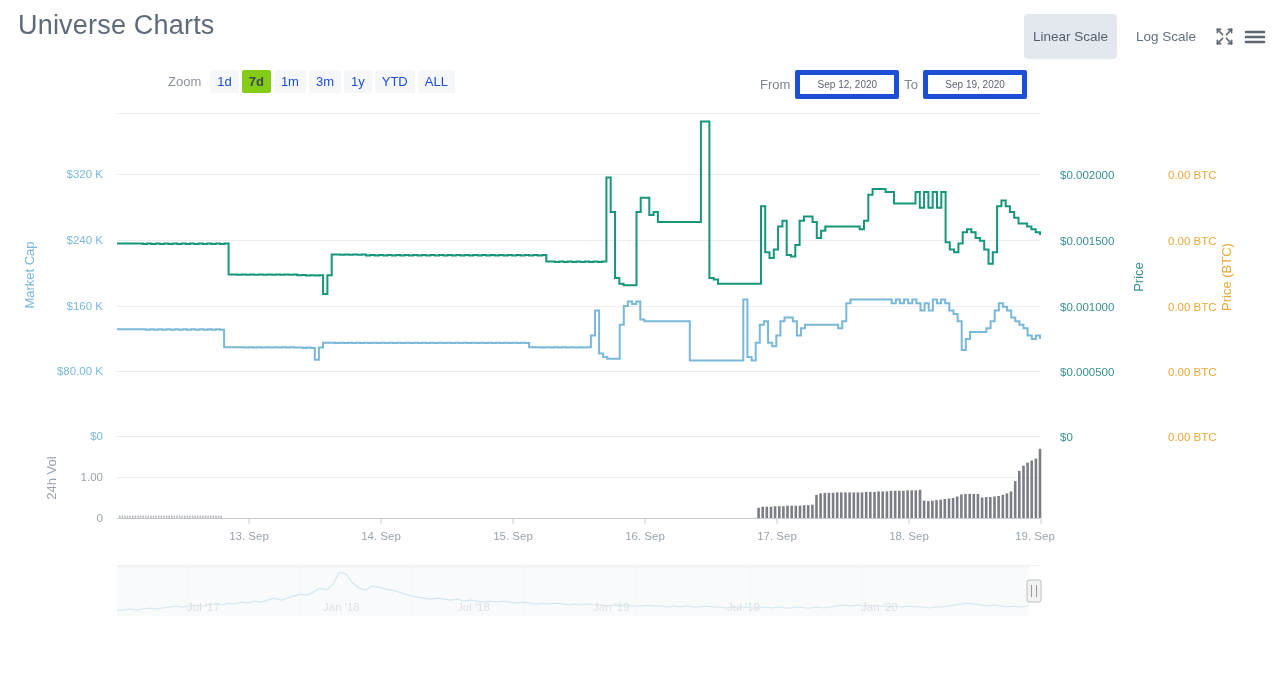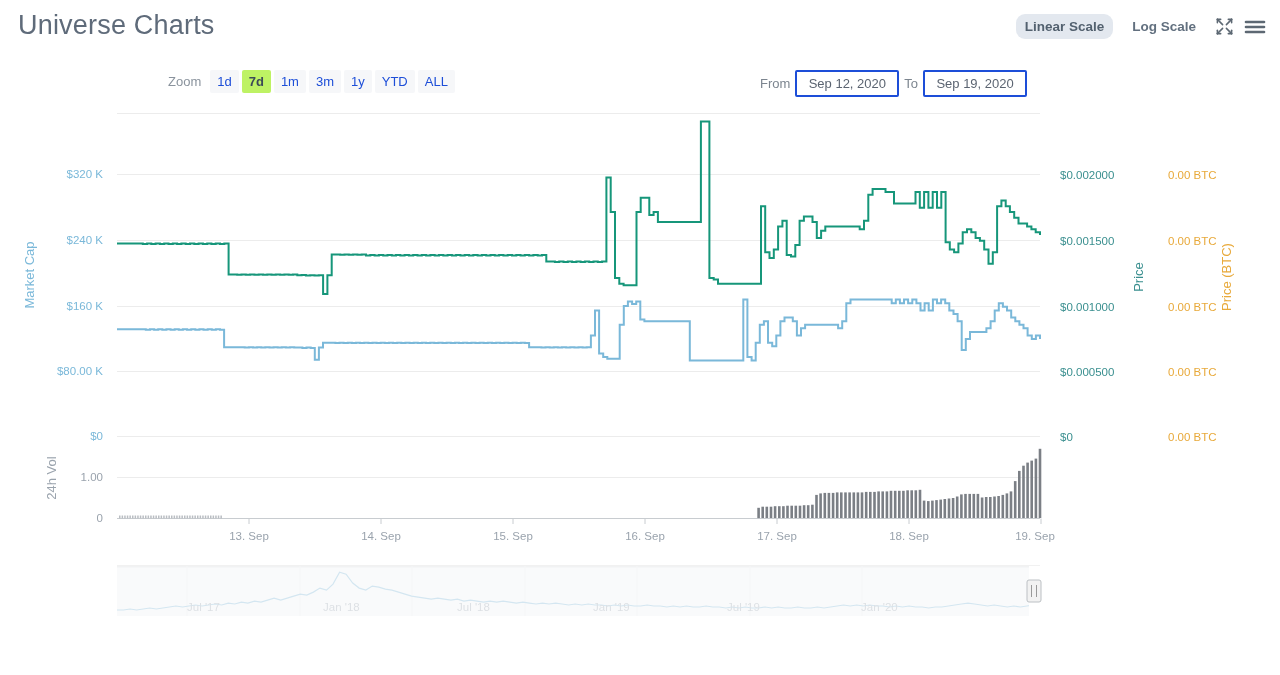--- a/index.html
+++ b/index.html
@@ -16,41 +16,41 @@
   .page-title {
     position: absolute; left: 18px; top: 10px;
     font-size: 27px; color: #5f6b7a; font-weight: 400;
     letter-spacing: .2px;
   }
   .top-right {
     position: absolute; right: 14px; top: 14px;
     display: flex; align-items: center; gap: 10px;
   }
   .scale-btn {
-    font-size: 13.5px; color: #62707f; padding: 5px 9px;
-    border-radius: 9px; cursor: pointer; white-space: nowrap; font-weight: bold;
+    font-size: 13.5px; color: #62707f; padding: 15px 9px;
+    border-radius: 4px; cursor: pointer; white-space: nowrap;
   }
   .scale-btn.active { background: #e3e8ef; color: #53616f; }
   .icon-btn { cursor: pointer; display: inline-flex; align-items: center; }
 
   
   .rangebar { position: absolute; left: 0; top: 70px; width: 1280px; height: 30px; }
   .zoom-group { position: absolute; left: 116px; top: 0; display: flex; align-items: center; gap: 3px; }
   .zoom-label { font-size: 13px; color: #8a939d; padding: 4px 6px; margin-left: 46px; }
   .zoom-btn {
     font-size: 13px; color: #1d4ed8; padding: 4px 7px; border-radius: 2px;
     background: #f6f7f9; cursor: pointer;
   }
-  .zoom-btn.active { background: #bef264; color: #3c4a58; font-weight: bold; }
+  .zoom-btn.active { background: #84cc16; color: #3c4a58; font-weight: bold; }
 
   .daterange { position: absolute; left: 760px; top: 0; display: flex; align-items: center; gap: 5px; }
   .dr-label { font-size: 13px; color: #7c858f; }
   .dr-input {
-    font-size: 13px; color: #5b6471; background: #fff;
-    border: 2px solid #1d4ed8; border-radius: 2px;
+    font-size: 10px; color: #5b6471; background: #fff;
+    border: 5px solid #1d4ed8; border-radius: 2px;
     padding: 4px 9px; min-width: 104px; text-align: center; cursor: text;
   }
 
   
   .chart-wrap { position: absolute; left: 0; top: 100px; width: 1280px; height: 575px; }
   svg.chartsvg { display:block; }
 
   .axlabel { font-size: 11.5px; font-family: "Liberation Sans", sans-serif; }
   .ax-mcap { fill: #7ab8d9; }
   .ax-price { fill: #3a8f8f; }

